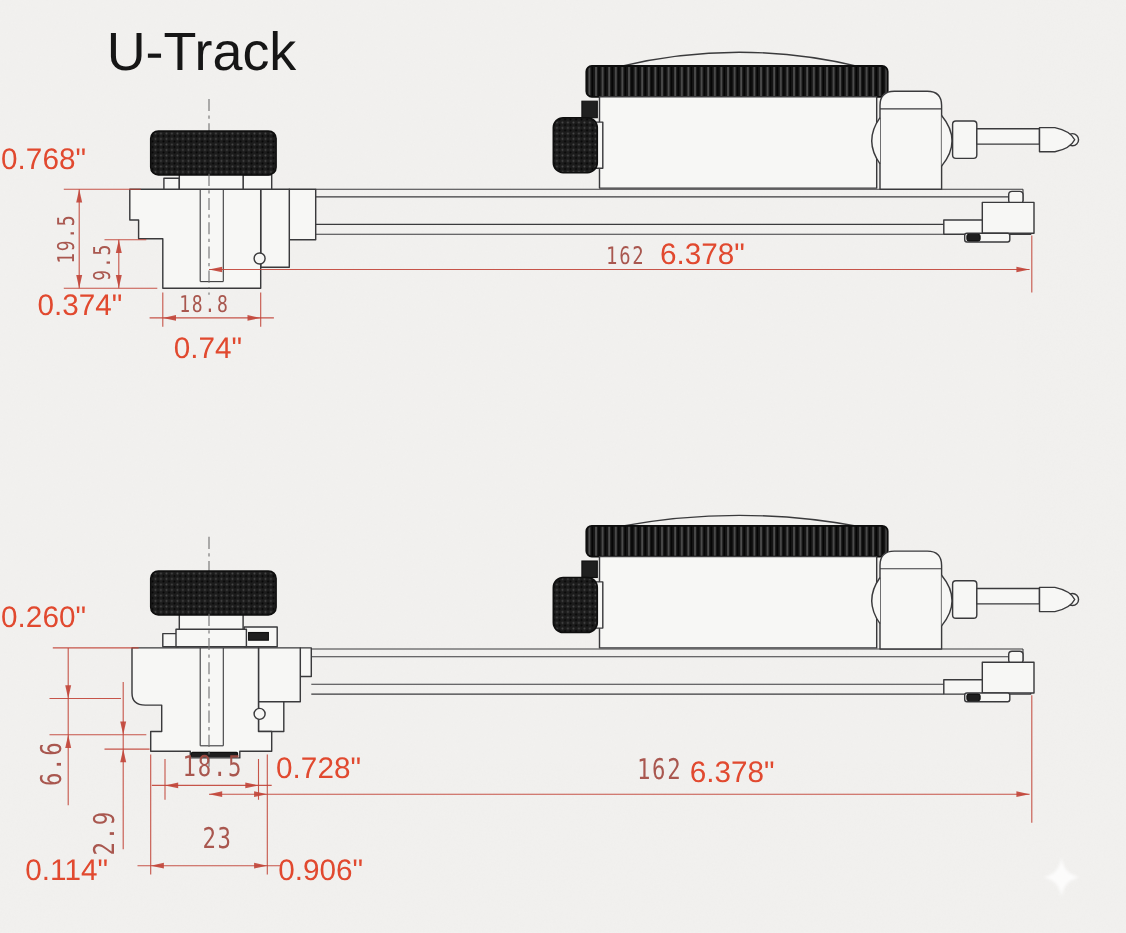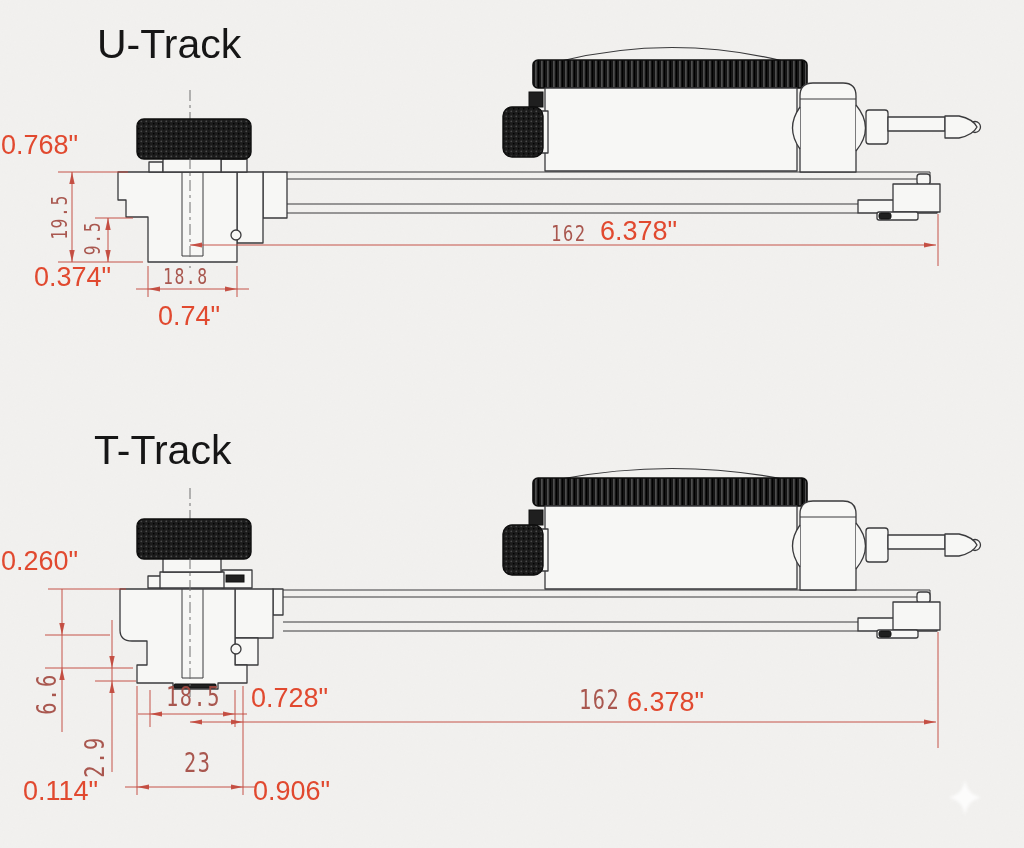--- a/index.html
+++ b/index.html
@@ -6,21 +6,21 @@
     --line:#3a3a3c; --dim_line:#c2463b; --cad_text:#a34b42;
     --inch_text:#e1492f; --title_text:#161616; --paper:#f2f1ef;
   }
   html,body{margin:0;padding:0;}
   body{background:var(--paper);font-family:"Liberation Sans",sans-serif;}
   #stage{position:relative;width:1024px;height:848px;overflow:hidden;background:var(--paper);}
   #drawing{position:absolute;left:0;top:0;width:1024px;height:848px;}
   #labels{position:absolute;left:0;top:0;width:1024px;height:848px;pointer-events:none;}
   .view-title{
     position:absolute;font-family:"Liberation Sans",sans-serif;
-    font-size:41px;font-weight:500;color:var(--title_text);
+    font-size:49px;font-weight:500;color:var(--title_text);
     letter-spacing:0px;line-height:1;white-space:nowrap;
   }
   .title-u{left:97px;top:24px;}
   .title-t{left:94px;top:430px;}
   .dim-label{position:absolute;line-height:1.05;white-space:nowrap;}
   .dim-label.inch{
     font-family:"Liberation Sans",sans-serif;color:var(--inch_text);font-weight:400;
   }
   .dim-label.cad{
     font-family:"DejaVu Sans Mono","Liberation Mono",monospace;
@@ -224,21 +224,20 @@
         <line class="dim" x1="938" y1="632" x2="938" y2="748"></line>
       </g>
     </g>
 
     <path filter="url(#soft)" d="M965,780 C967.5,791 971,794.5 981,797.5 C971,800.5 967.5,804 965,815
              C962.5,804 959,800.5 949,797.5 C959,794.5 962.5,791 965,780 Z" fill="#ffffff" opacity="0.8"></path>
   </svg>
 
   <div id="labels">
     <div class="view-title title-u">U-Track</div>
-    <div class="view-title title-t">T-Track</div>
 
   <div class="dim-label inch" style="left: 1px; top: 131px; font-size: 27px;">0.768"</div>
       <div class="dim-label cad rot" style="left: 60px; top: 217px; font-size: 21px;">19.5</div>
       <div class="dim-label cad rot" style="left: 93px; top: 238px; font-size: 21px;">9.5</div>
       <div class="dim-label inch" style="left: 34px; top: 263px; font-size: 27px;">0.374"</div>
       <div class="dim-label cad" style="left: 163px; top: 266px; font-size: 21px;">18.8</div>
       <div class="dim-label inch" style="left: 158px; top: 302px; font-size: 27px;">0.74"</div>
       <div class="dim-label cad" style="left: 551px; top: 222px; font-size: 22px;">162</div>
       <div class="dim-label inch" style="left: 600px; top: 217px; font-size: 27px;">6.378"</div>
       <div class="dim-label inch" style="left: 1px; top: 547px; font-size: 27px;">0.260"</div>

